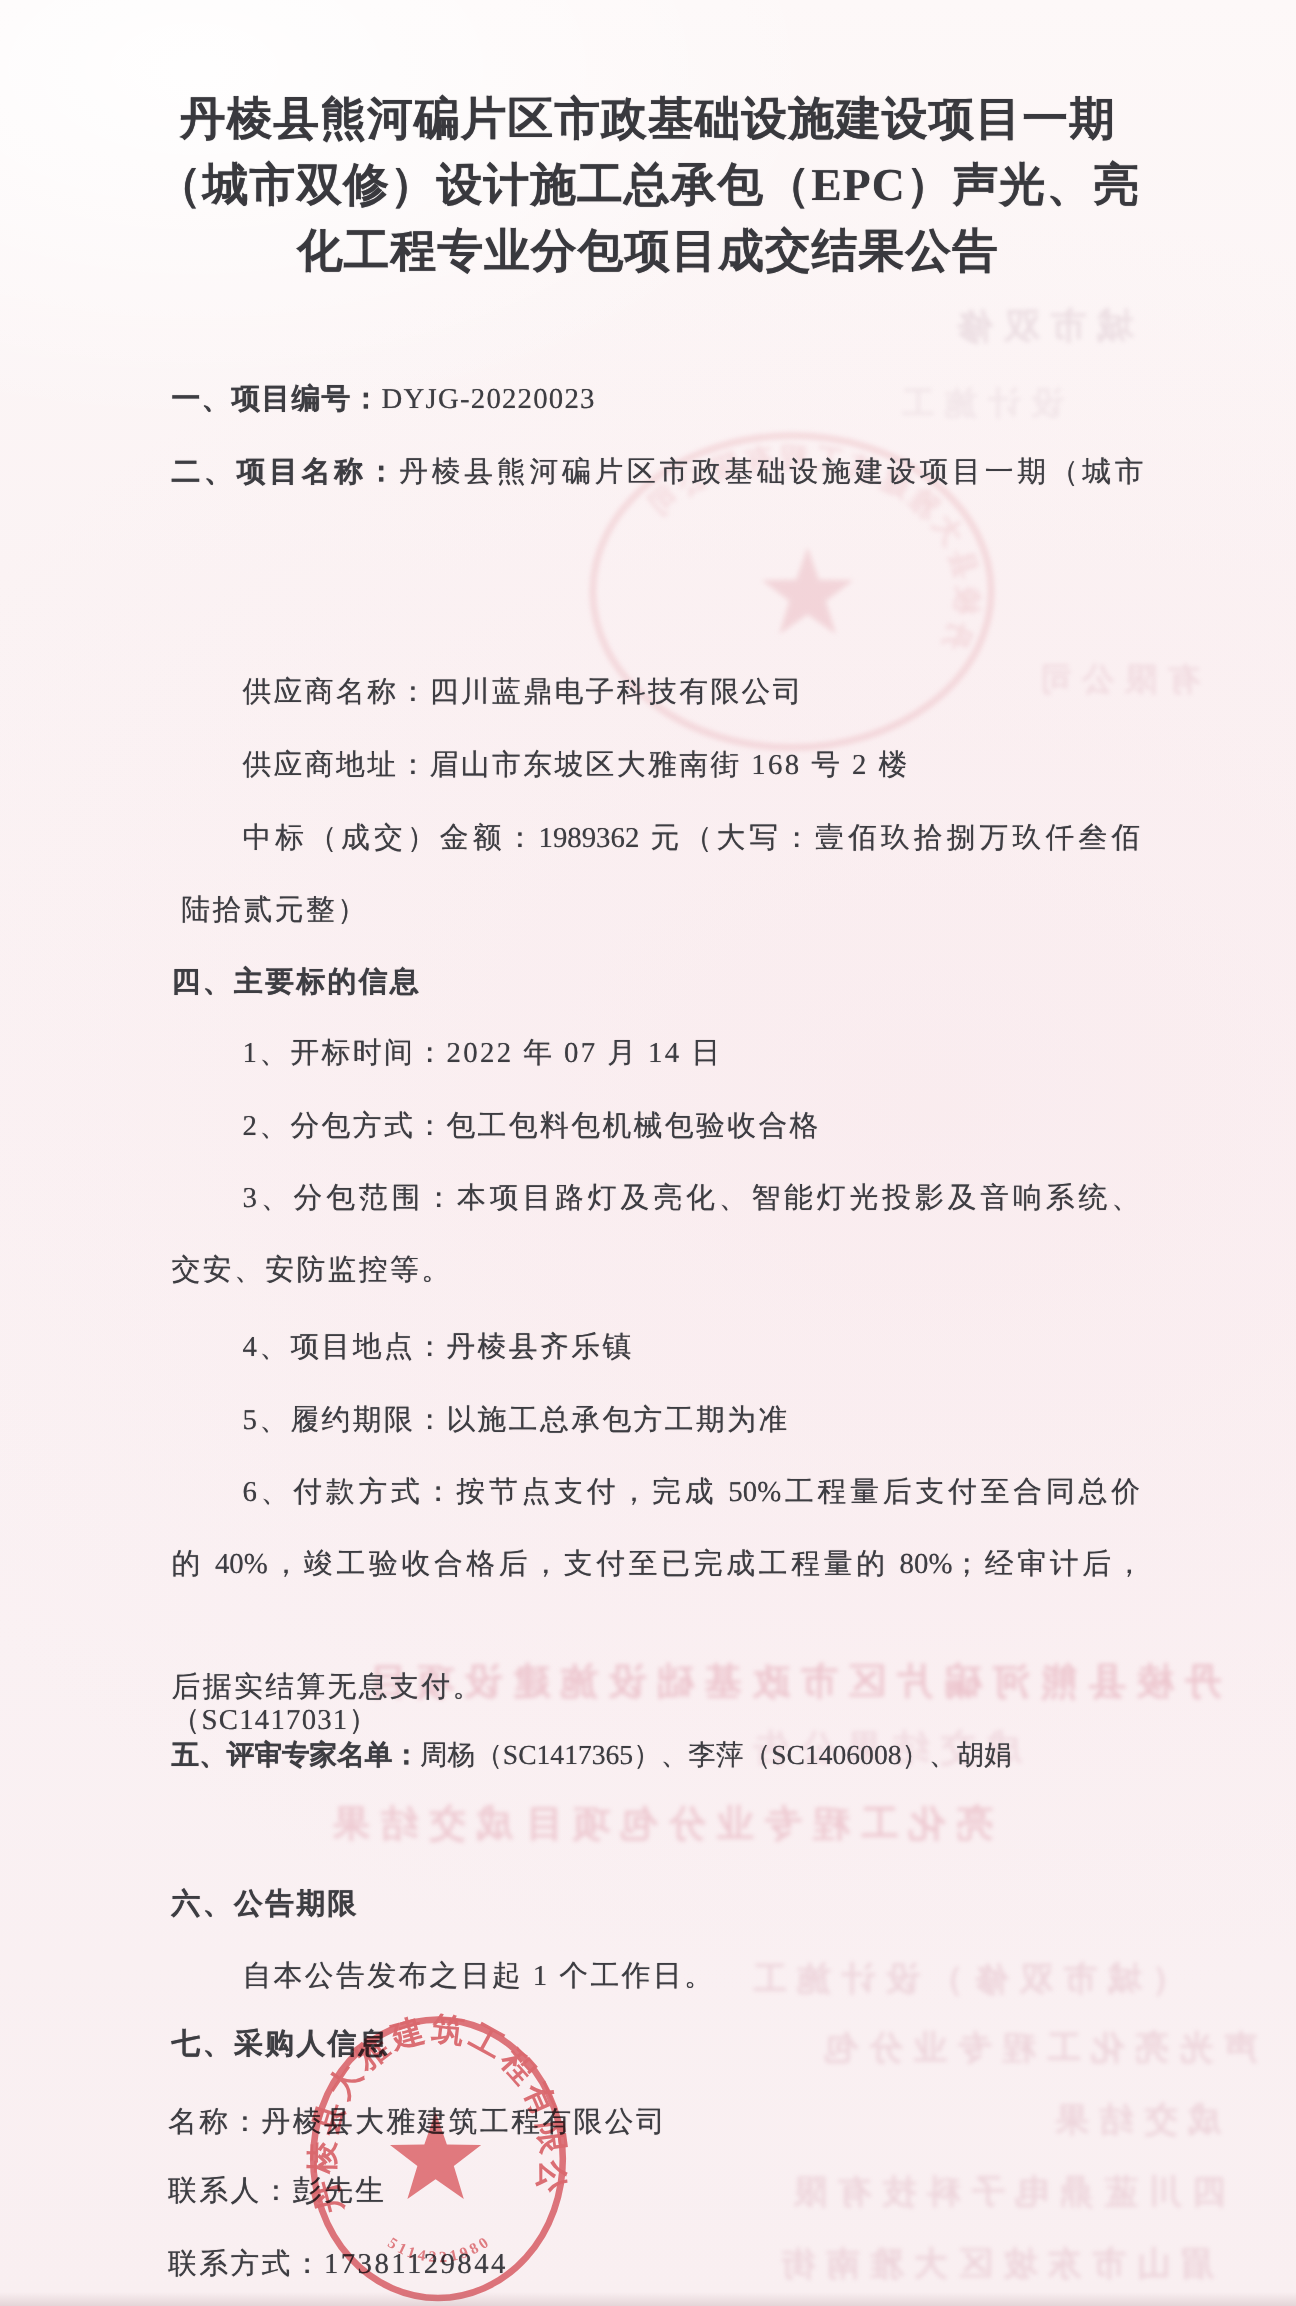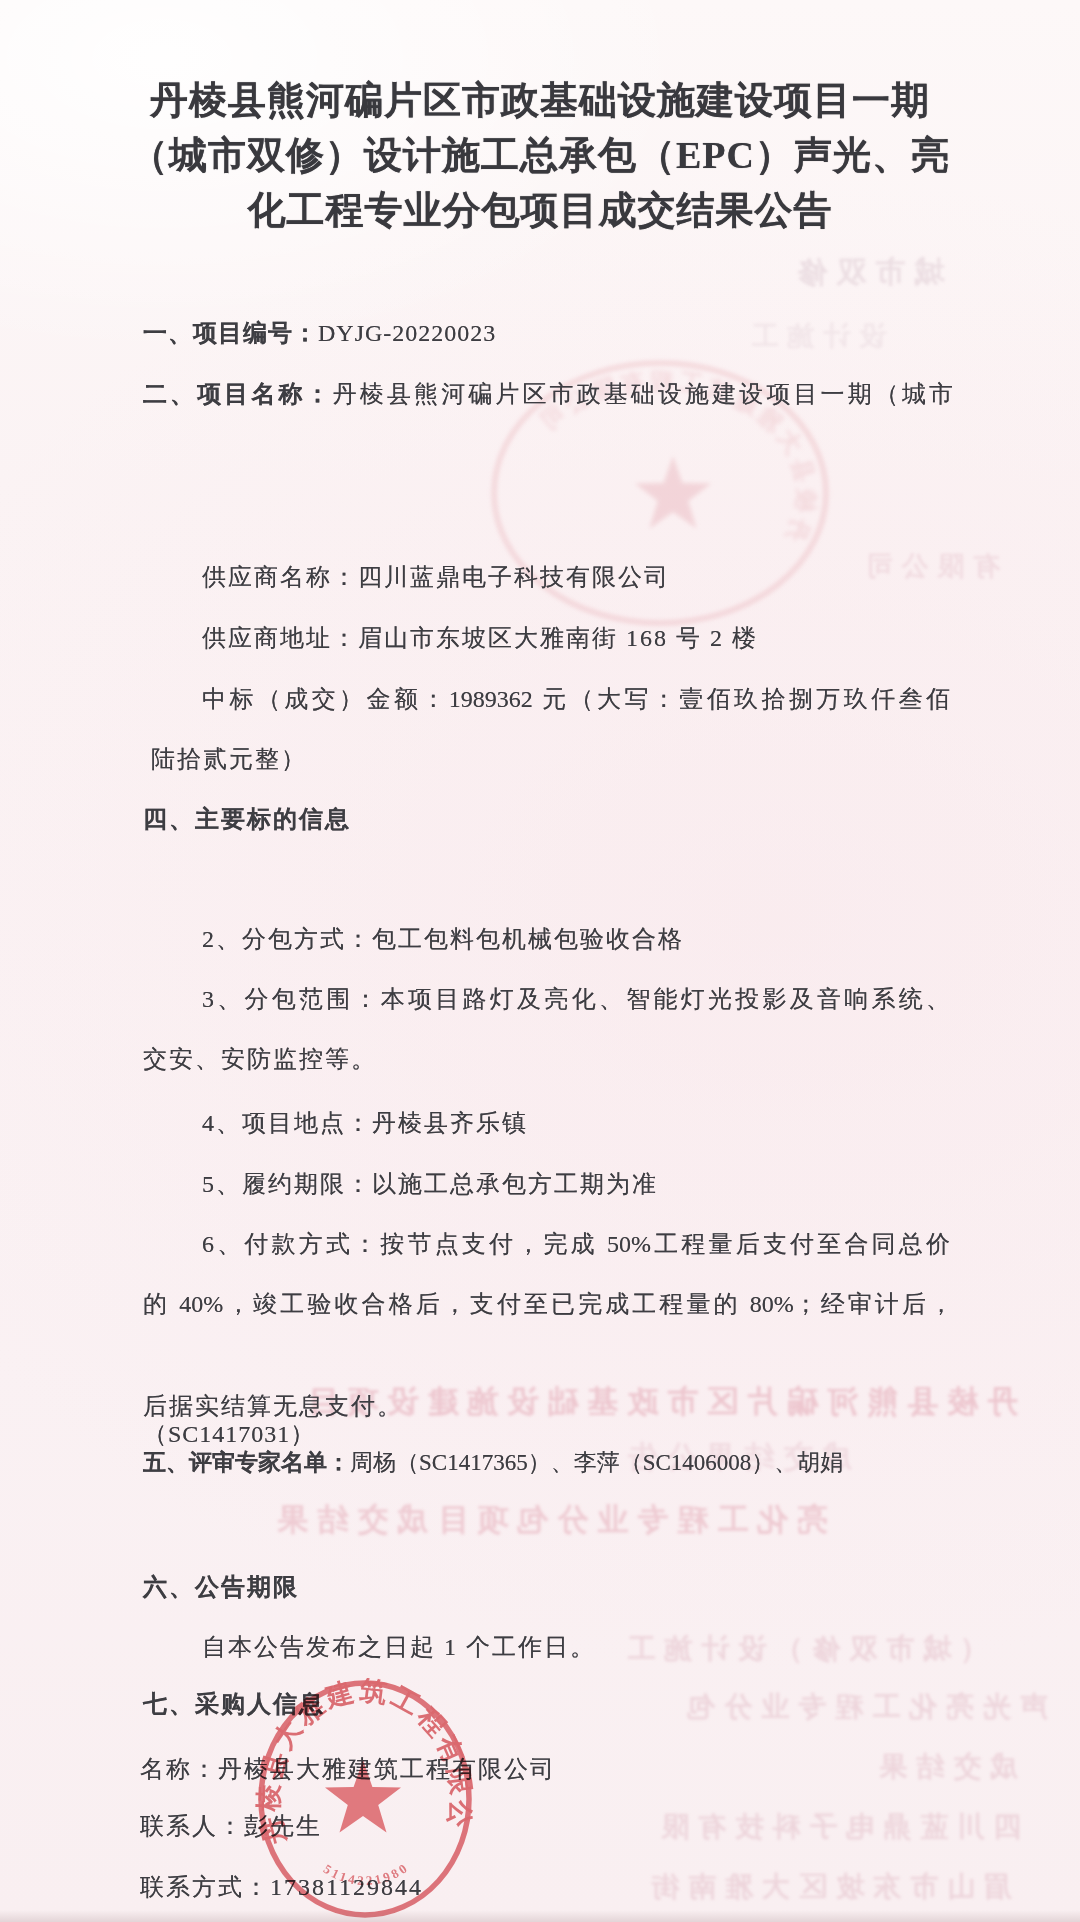--- a/index.html
+++ b/index.html
@@ -81,20 +81,21 @@
   <div class="ln just" style="left:143px;top:380px;width:810px;">
     <span class="b">二、项目名称：</span><span>丹棱县熊河碥片区市政基础设施建设项目一期（城市</span>
   </div>
 
   <div class="ln" style="left:202px;top:563px;letter-spacing:2px;">供应商名称：四川蓝鼎电子科技有限公司</div>
   <div class="ln" style="left:202px;top:624px;letter-spacing:2px;">供应商地址：眉山市东坡区大雅南街 168 号 2 楼</div>
   <div class="ln just" style="left:202px;top:685px;width:748px;">中标（成交）金额：1989362 元（大写：壹佰玖拾捌万玖仟叁佰</div>
   <div class="ln" style="left:127px;top:745px;letter-spacing:2px;margin-left:24px;">陆拾贰元整）</div>
 
   <div class="ln b" style="left:143px;top:805px;letter-spacing:2px;">四、主要标的信息</div>
+  <div class="ln" style="left:202px;top:864px;letter-spacing:2px;">1、开标时间：2022 年 07 月 14 日</div>
   <div class="ln" style="left:202px;top:925px;letter-spacing:2px;">2、分包方式：包工包料包机械包验收合格</div>
   <div class="ln just" style="left:202px;top:985px;width:748px;">3、分包范围：本项目路灯及亮化、智能灯光投影及音响系统、</div>
   <div class="ln" style="left:143px;top:1045px;letter-spacing:2px;">交安、安防监控等。</div>
   <div class="ln" style="left:202px;top:1109px;letter-spacing:2px;">4、项目地点：丹棱县齐乐镇</div>
   <div class="ln" style="left:202px;top:1170px;letter-spacing:2px;">5、履约期限：以施工总承包方工期为准</div>
   <div class="ln just" style="left:202px;top:1230px;width:748px;">6、付款方式：按节点支付，完成 50%工程量后支付至合同总价</div>
   <div class="ln just" style="left:143px;top:1290px;width:810px;">的 40%，竣工验收合格后，支付至已完成工程量的 80%；经审计后，</div>
   <div class="ln" style="left:143px;top:1392px;letter-spacing:2px;">后据实结算无息支付。</div>
 
   <div class="ln sz27" style="left:143px;top:1449px;">

